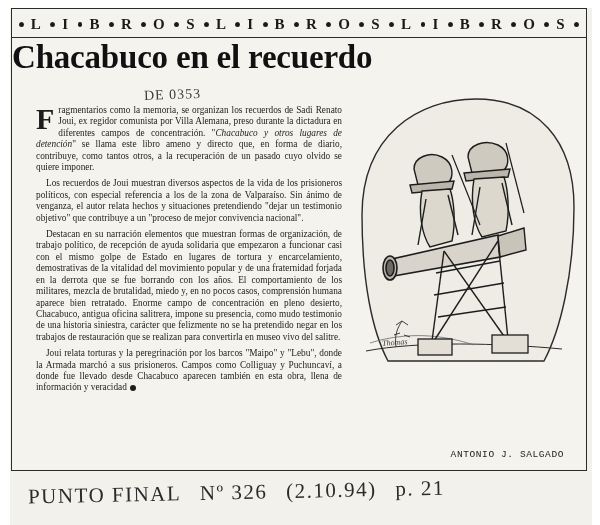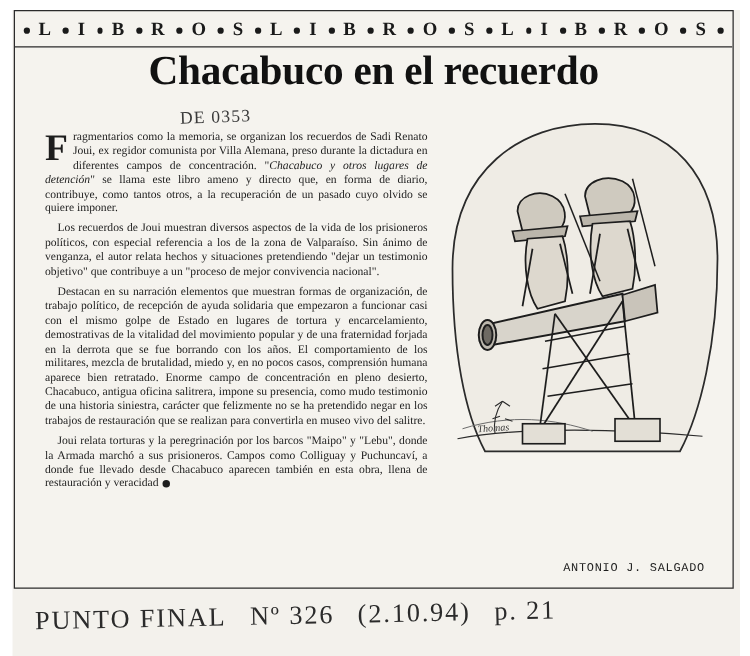--- a/index.html
+++ b/index.html
@@ -79,21 +79,20 @@
     background: #1a1a1a;
     margin: 0 7px;
     vertical-align: middle;
   }
 
   
   .headline {
     position: absolute;
     left: 0; right: 0;
     top: 30px;
-    text-align: center;
     font-family: "Liberation Serif", serif;
     font-weight: bold;
     font-size: 33px;
     letter-spacing: -0.2px;
     color: #111;
   }
 
   
   .hand-code {
     position: absolute;
@@ -234,21 +233,21 @@
     </div>
 
     <div class="headline">Chacabuco en el recuerdo</div>
 
     <div class="hand-code">DE 0353</div>
 
     <div class="article">
       <p class="first"><span class="dropcap">F</span><span>ragmentarios como la memoria, se organizan los recuerdos de Sadi Renato Joui, ex regidor comunista por Villa Alemana, preso durante la dictadura en diferentes campos de concentración. "<span class="ital">Chacabuco y otros lugares de detención</span>" se llama este libro ameno y directo que, en forma de diario, contribuye, como tantos otros, a la recuperación de un pasado cuyo olvido se quiere imponer.</span></p>
       <p><span>Los recuerdos de Joui muestran diversos aspectos de la vida de los prisioneros políticos, con especial referencia a los de la zona de Valparaíso. Sin ánimo de venganza, el autor relata hechos y situaciones pretendiendo "dejar un testimonio objetivo" que contribuye a un "proceso de mejor convivencia nacional".</span></p>
       <p><span>Destacan en su narración elementos que muestran formas de organización, de trabajo político, de recepción de ayuda solidaria que empezaron a funcionar casi con el mismo golpe de Estado en lugares de tortura y encarcelamiento, demostrativas de la vitalidad del movimiento popular y de una fraternidad forjada en la derrota que se fue borrando con los años. El comportamiento de los militares, mezcla de brutalidad, miedo y, en no pocos casos, comprensión humana aparece bien retratado. Enorme campo de concentración en pleno desierto, Chacabuco, antigua oficina salitrera, impone su presencia, como mudo testimonio de una historia siniestra, carácter que felizmente no se ha pretendido negar en los trabajos de restauración que se realizan para convertirla en museo vivo del salitre.</span></p>
-      <p><span>Joui relata torturas y la peregrinación por los barcos "Maipo" y "Lebu", donde la Armada marchó a sus prisioneros. Campos como Colliguay y Puchuncaví, a donde fue llevado desde Chacabuco aparecen también en esta obra, llena de restauración y veracidad</span><span class="endmark"></span></p>
+      <p><span>Joui relata torturas y la peregrinación por los barcos "Maipo" y "Lebu", donde la Armada marchó a sus prisioneros. Campos como Colliguay y Puchuncaví, a donde fue llevado desde Chacabuco aparecen también en esta obra, llena de información y veracidad</span><span class="endmark"></span></p>
     </div>
 
     <div class="illo">
       <svg width="234" height="310" viewBox="0 0 234 310" xmlns="http://www.w3.org/2000/svg" aria-hidden="true">
 
         <path d="M14 120 C14 40 70 4 128 4 C190 4 226 46 226 112 C226 180 212 236 196 266 L40 266 C24 236 14 186 14 120 Z" fill="#efece5" stroke="#2b2b2b" stroke-width="1.4"></path>
 
         <path d="M18 256 C70 246 150 248 214 254" fill="none" stroke="#2b2b2b" stroke-width="1"></path>
 
         <path d="M22 248 C60 236 96 240 126 250" fill="none" stroke="#6b6b6b" stroke-width="0.8"></path>

